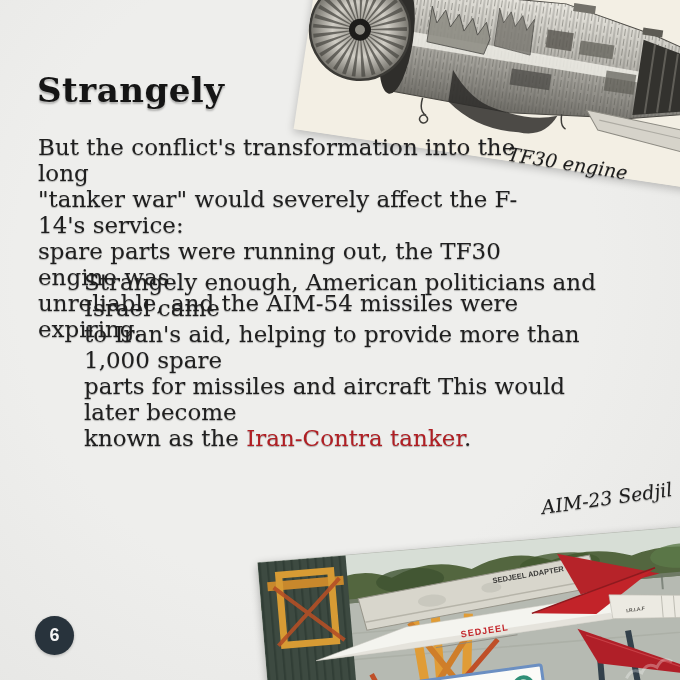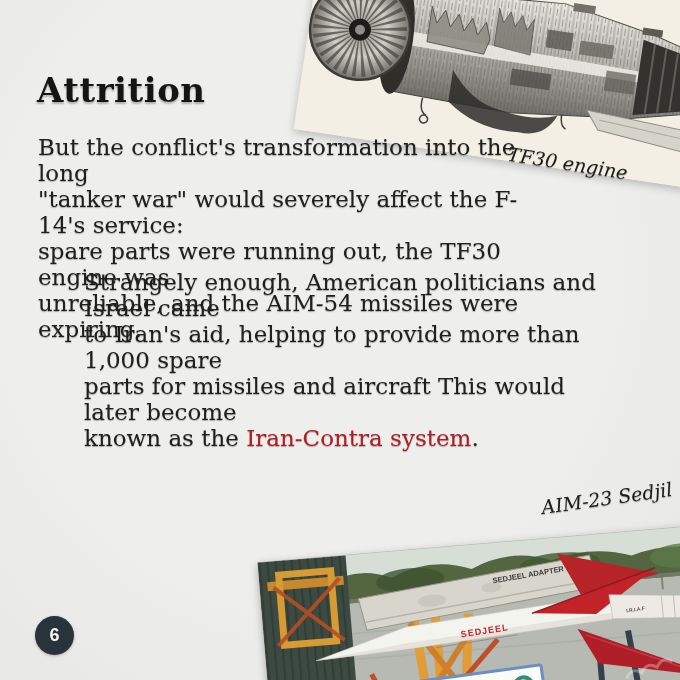--- a/index.html
+++ b/index.html
@@ -98,33 +98,33 @@
       <circle cx="50" cy="92" r="5" fill="#8f8d85"></circle>
 
       <path d="M122 150 q-2 14 6 17 m-2 0 a4 4 0 1 0 .1 0 M262 146 q0 12 6 14" stroke="#3f3e3a" stroke-width="1.5" fill="none"></path>
 
       <rect x="150" y="32" width="18" height="8" fill="#73716a"></rect>
       <rect x="258" y="34" width="22" height="8" fill="#73716a"></rect>
       <rect x="330" y="48" width="20" height="7" fill="#5d5b54"></rect>
     </svg>
   </div>
 
-  <h1 class="page-title">Attrition</h1>
+  <h1 class="page-title">Strangely</h1>
 
   <p class="para para-1">But the conflict's transformation into the long
 "tanker war" would severely affect the F-14's service:
 spare parts were running out, the TF30 engine was
 unreliable, and the AIM-54 missiles were expiring.</p>
 
   <div class="fig-caption caption-engine">TF30 engine</div>
 
   <p class="para para-2"><span>Strangely enough, American politicians and Israel came
 to Iran's aid, helping to provide more than 1,000 spare
 parts for missiles and aircraft This would later become
-known as the </span><span class="link-red">Iran-Contra system</span><span>.</span></p>
+known as the </span><span class="link-red">Iran-Contra tanker</span><span>.</span></p>
 
 
   <div class="fig-caption caption-missile">AIM-23 Sedjil</div>
 
   <div class="missile-figure">
     <svg viewBox="0 0 450 175">
       <defs>
         <pattern id="slats" width="8" height="10" patternUnits="userSpaceOnUse">
           <path d="M2 0 V10" stroke="#2e3a33" stroke-width="2.2" opacity=".8"></path>
         </pattern>

